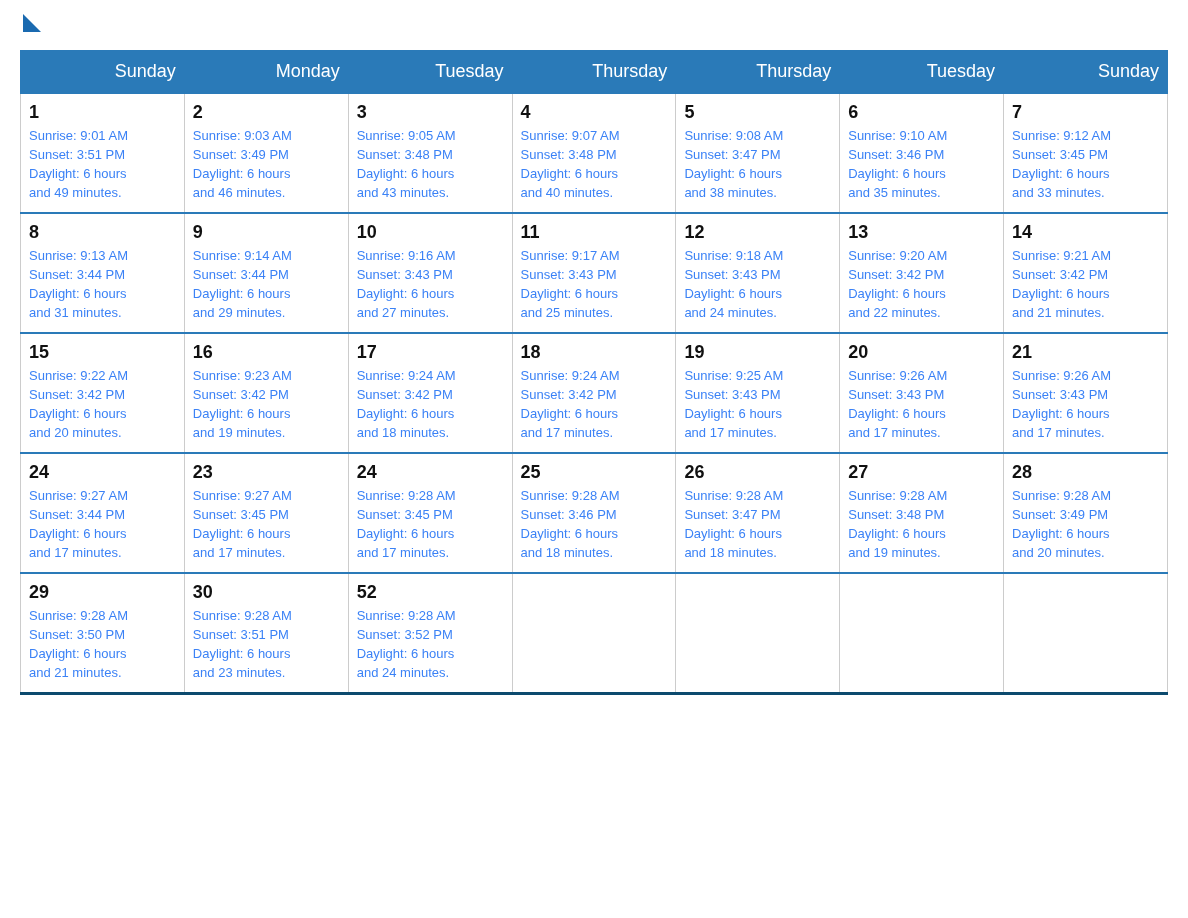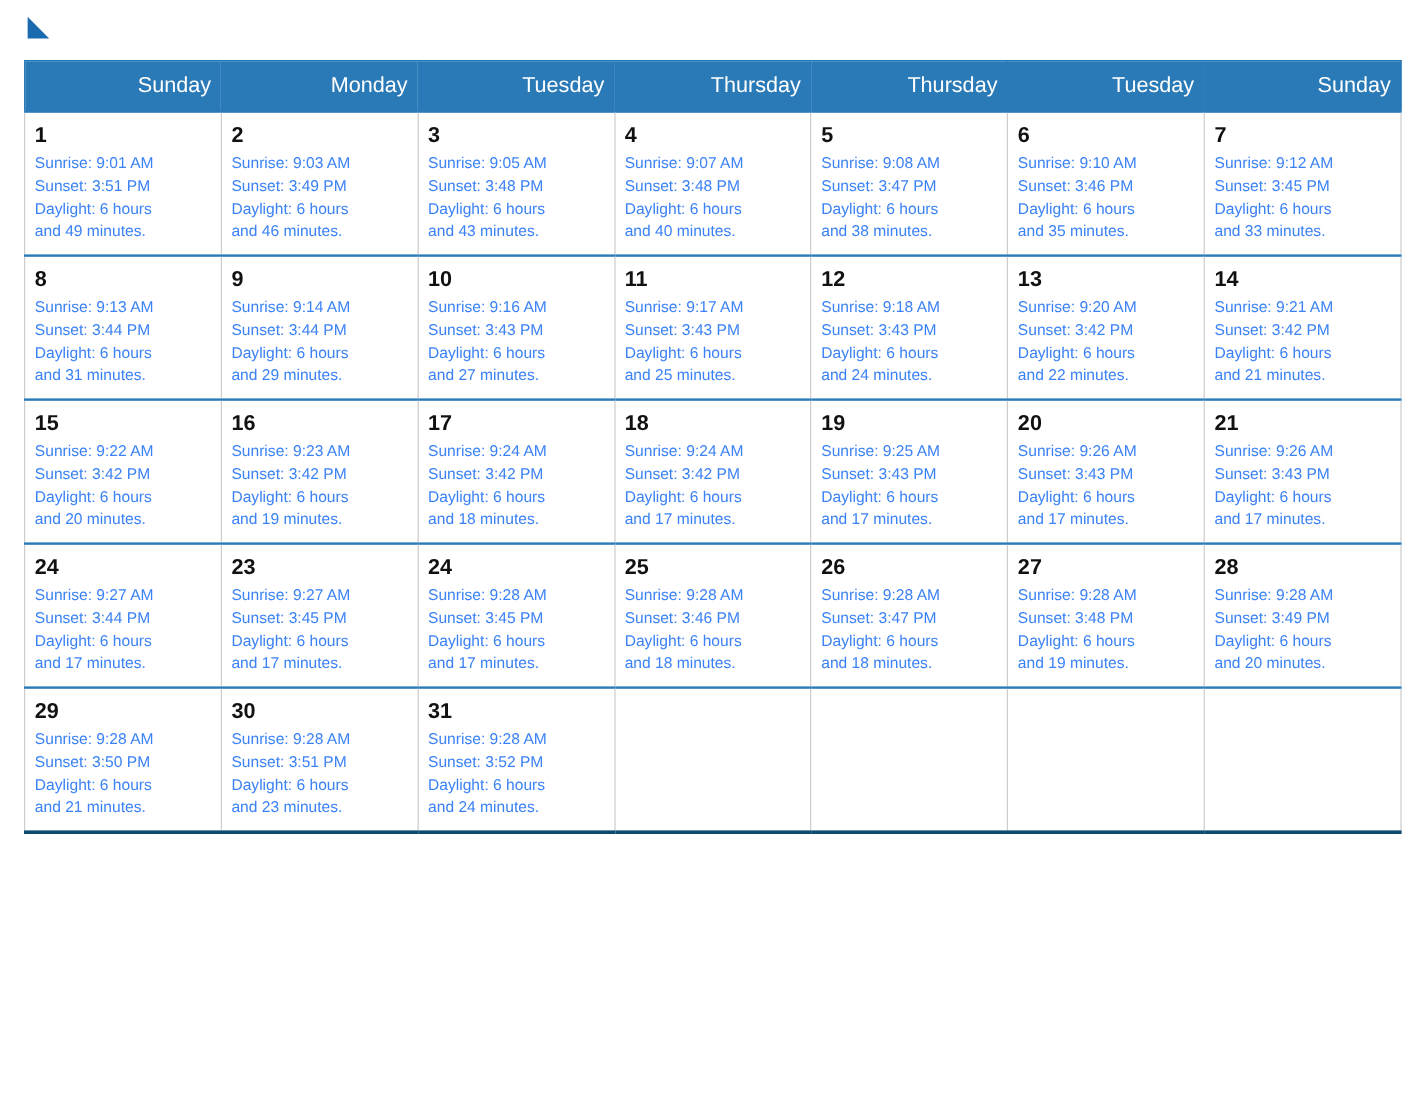--- a/index.html
+++ b/index.html
@@ -324,21 +324,21 @@
           Sunrise: 9:28 AM<br>Sunset: 3:50 PM<br>Daylight: 6 hours<br>and 21 minutes.
         </div>
         </td>
         <td>
           <span class="day-number">30</span>
         <div class="day-info">
           Sunrise: 9:28 AM<br>Sunset: 3:51 PM<br>Daylight: 6 hours<br>and 23 minutes.
         </div>
         </td>
         <td>
-          <span class="day-number">31</span>
+          <span class="day-number">52</span>
         <div class="day-info">
           Sunrise: 9:28 AM<br>Sunset: 3:52 PM<br>Daylight: 6 hours<br>and 24 minutes.
         </div>
         </td>
         <td class="empty-cell"></td>
         <td class="empty-cell"></td>
         <td class="empty-cell"></td>
         <td class="empty-cell"></td>
       </tr>
     </tbody>

